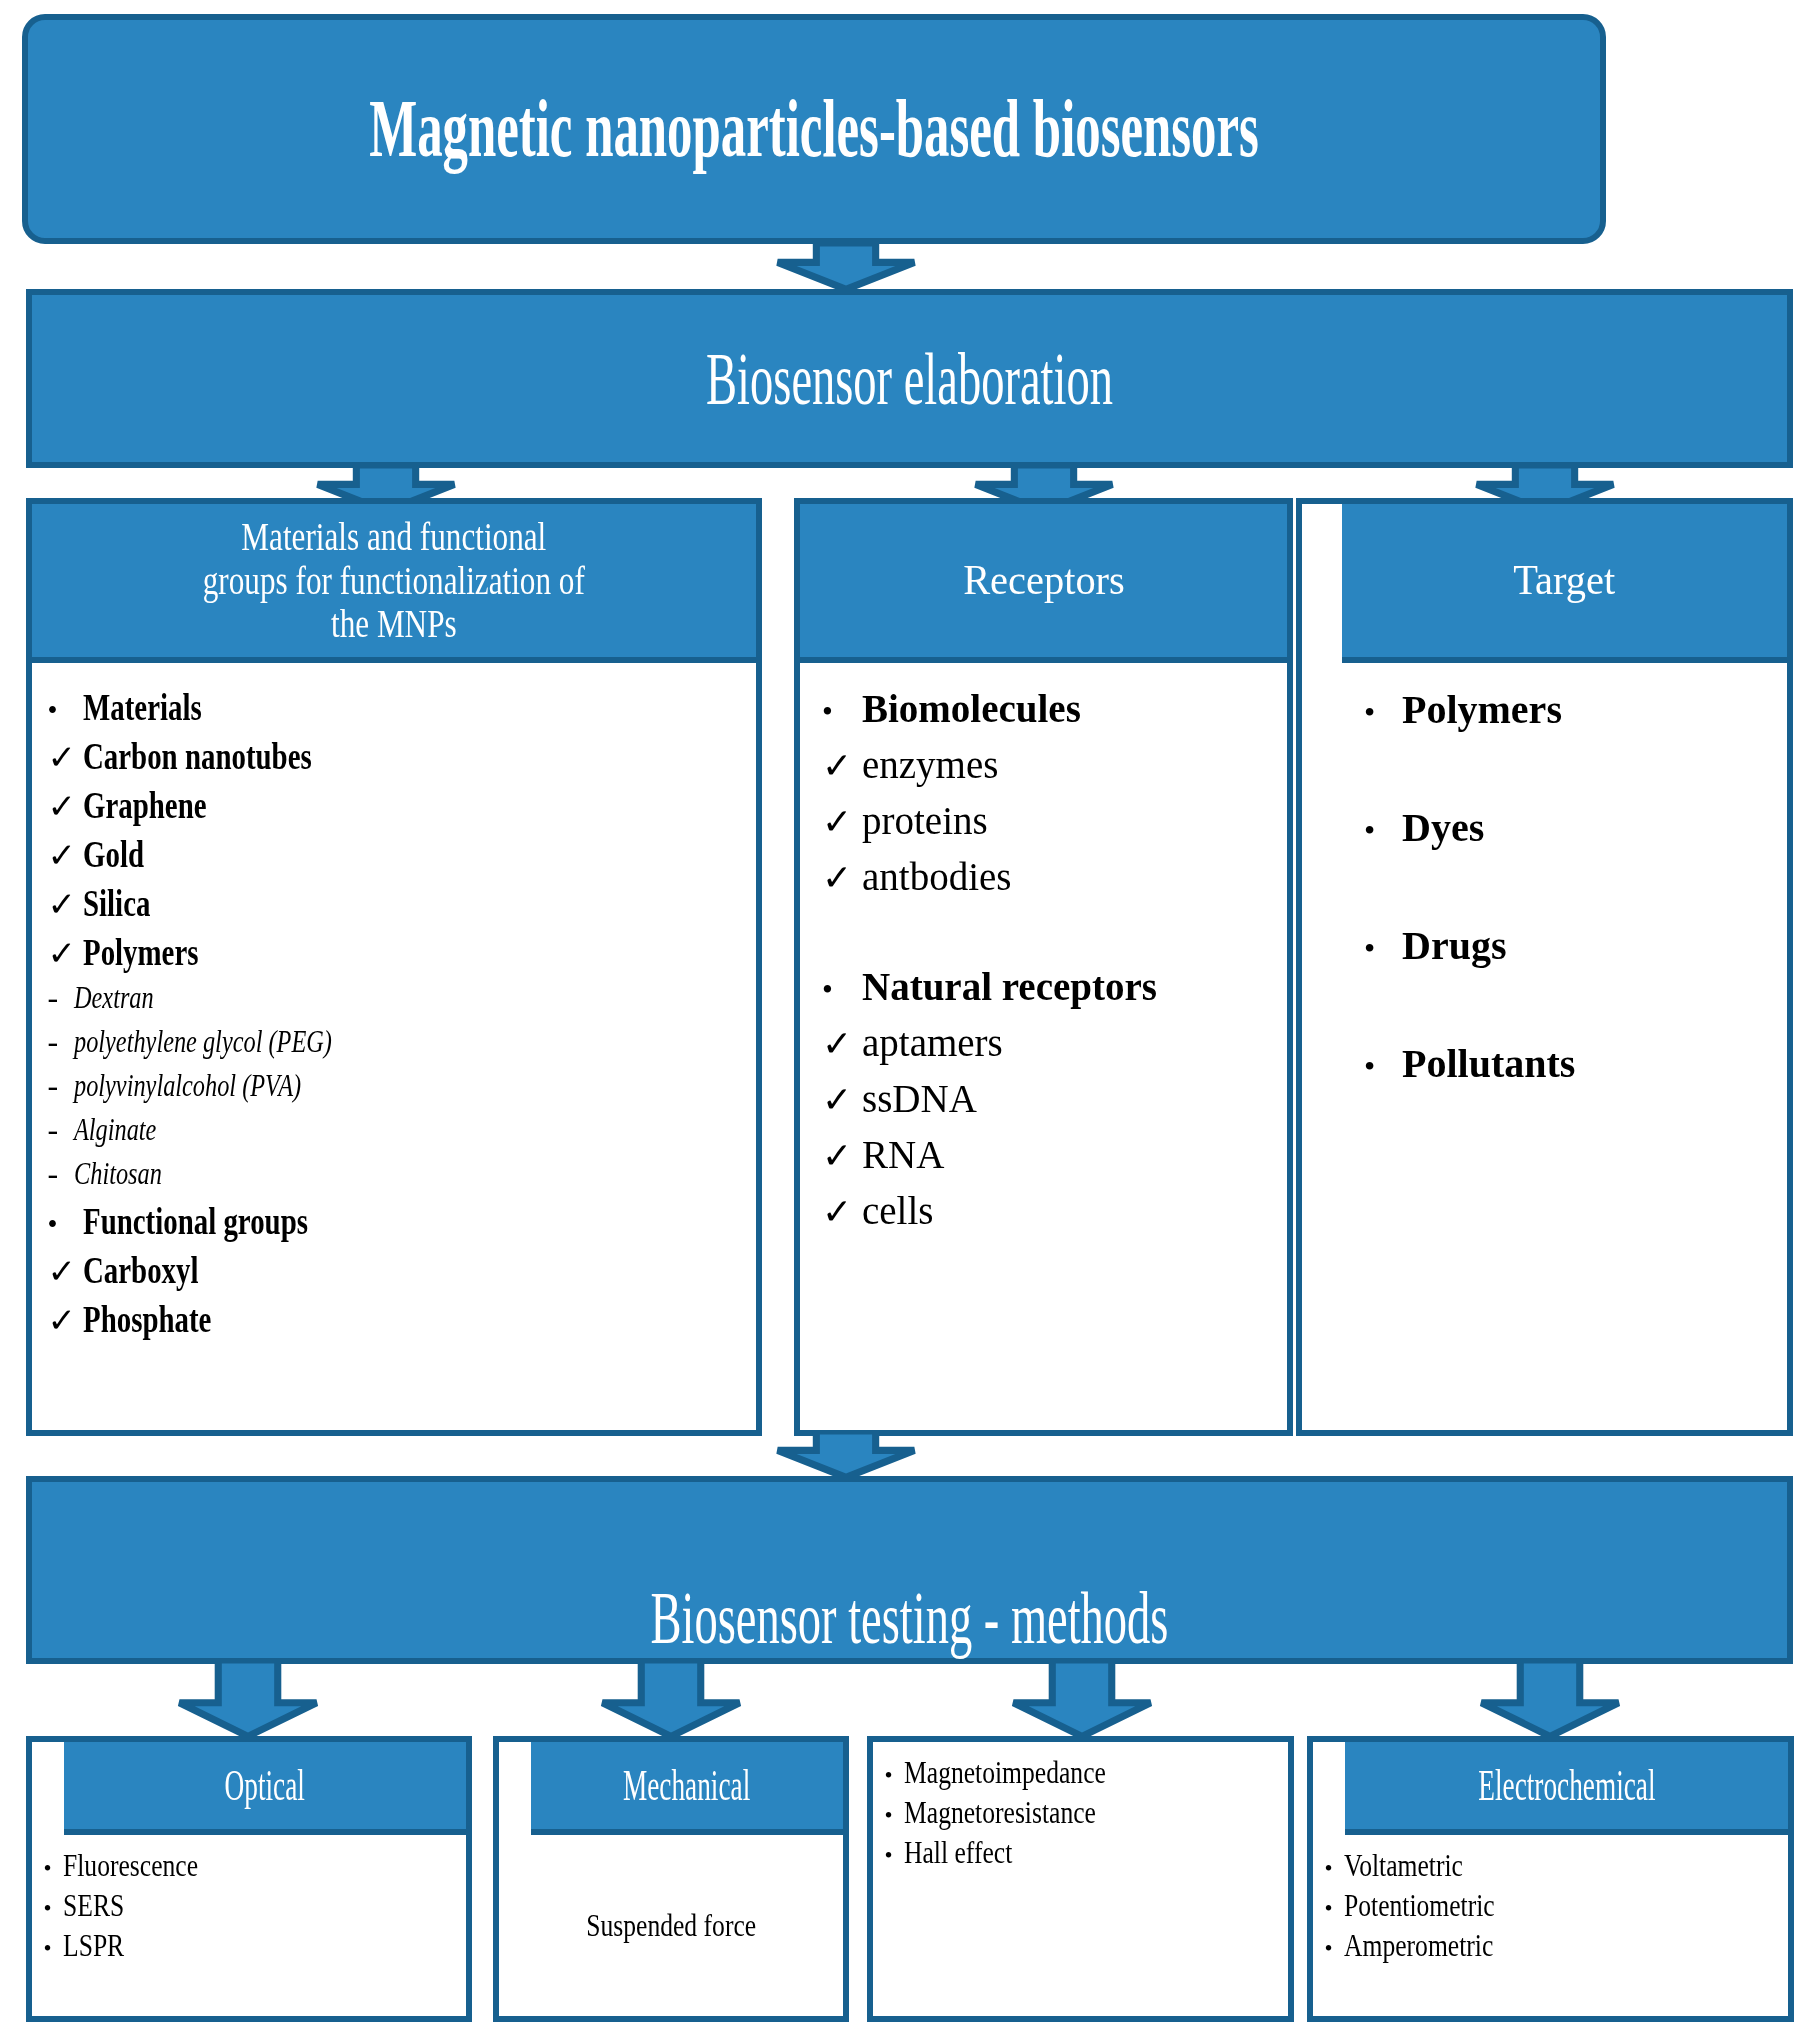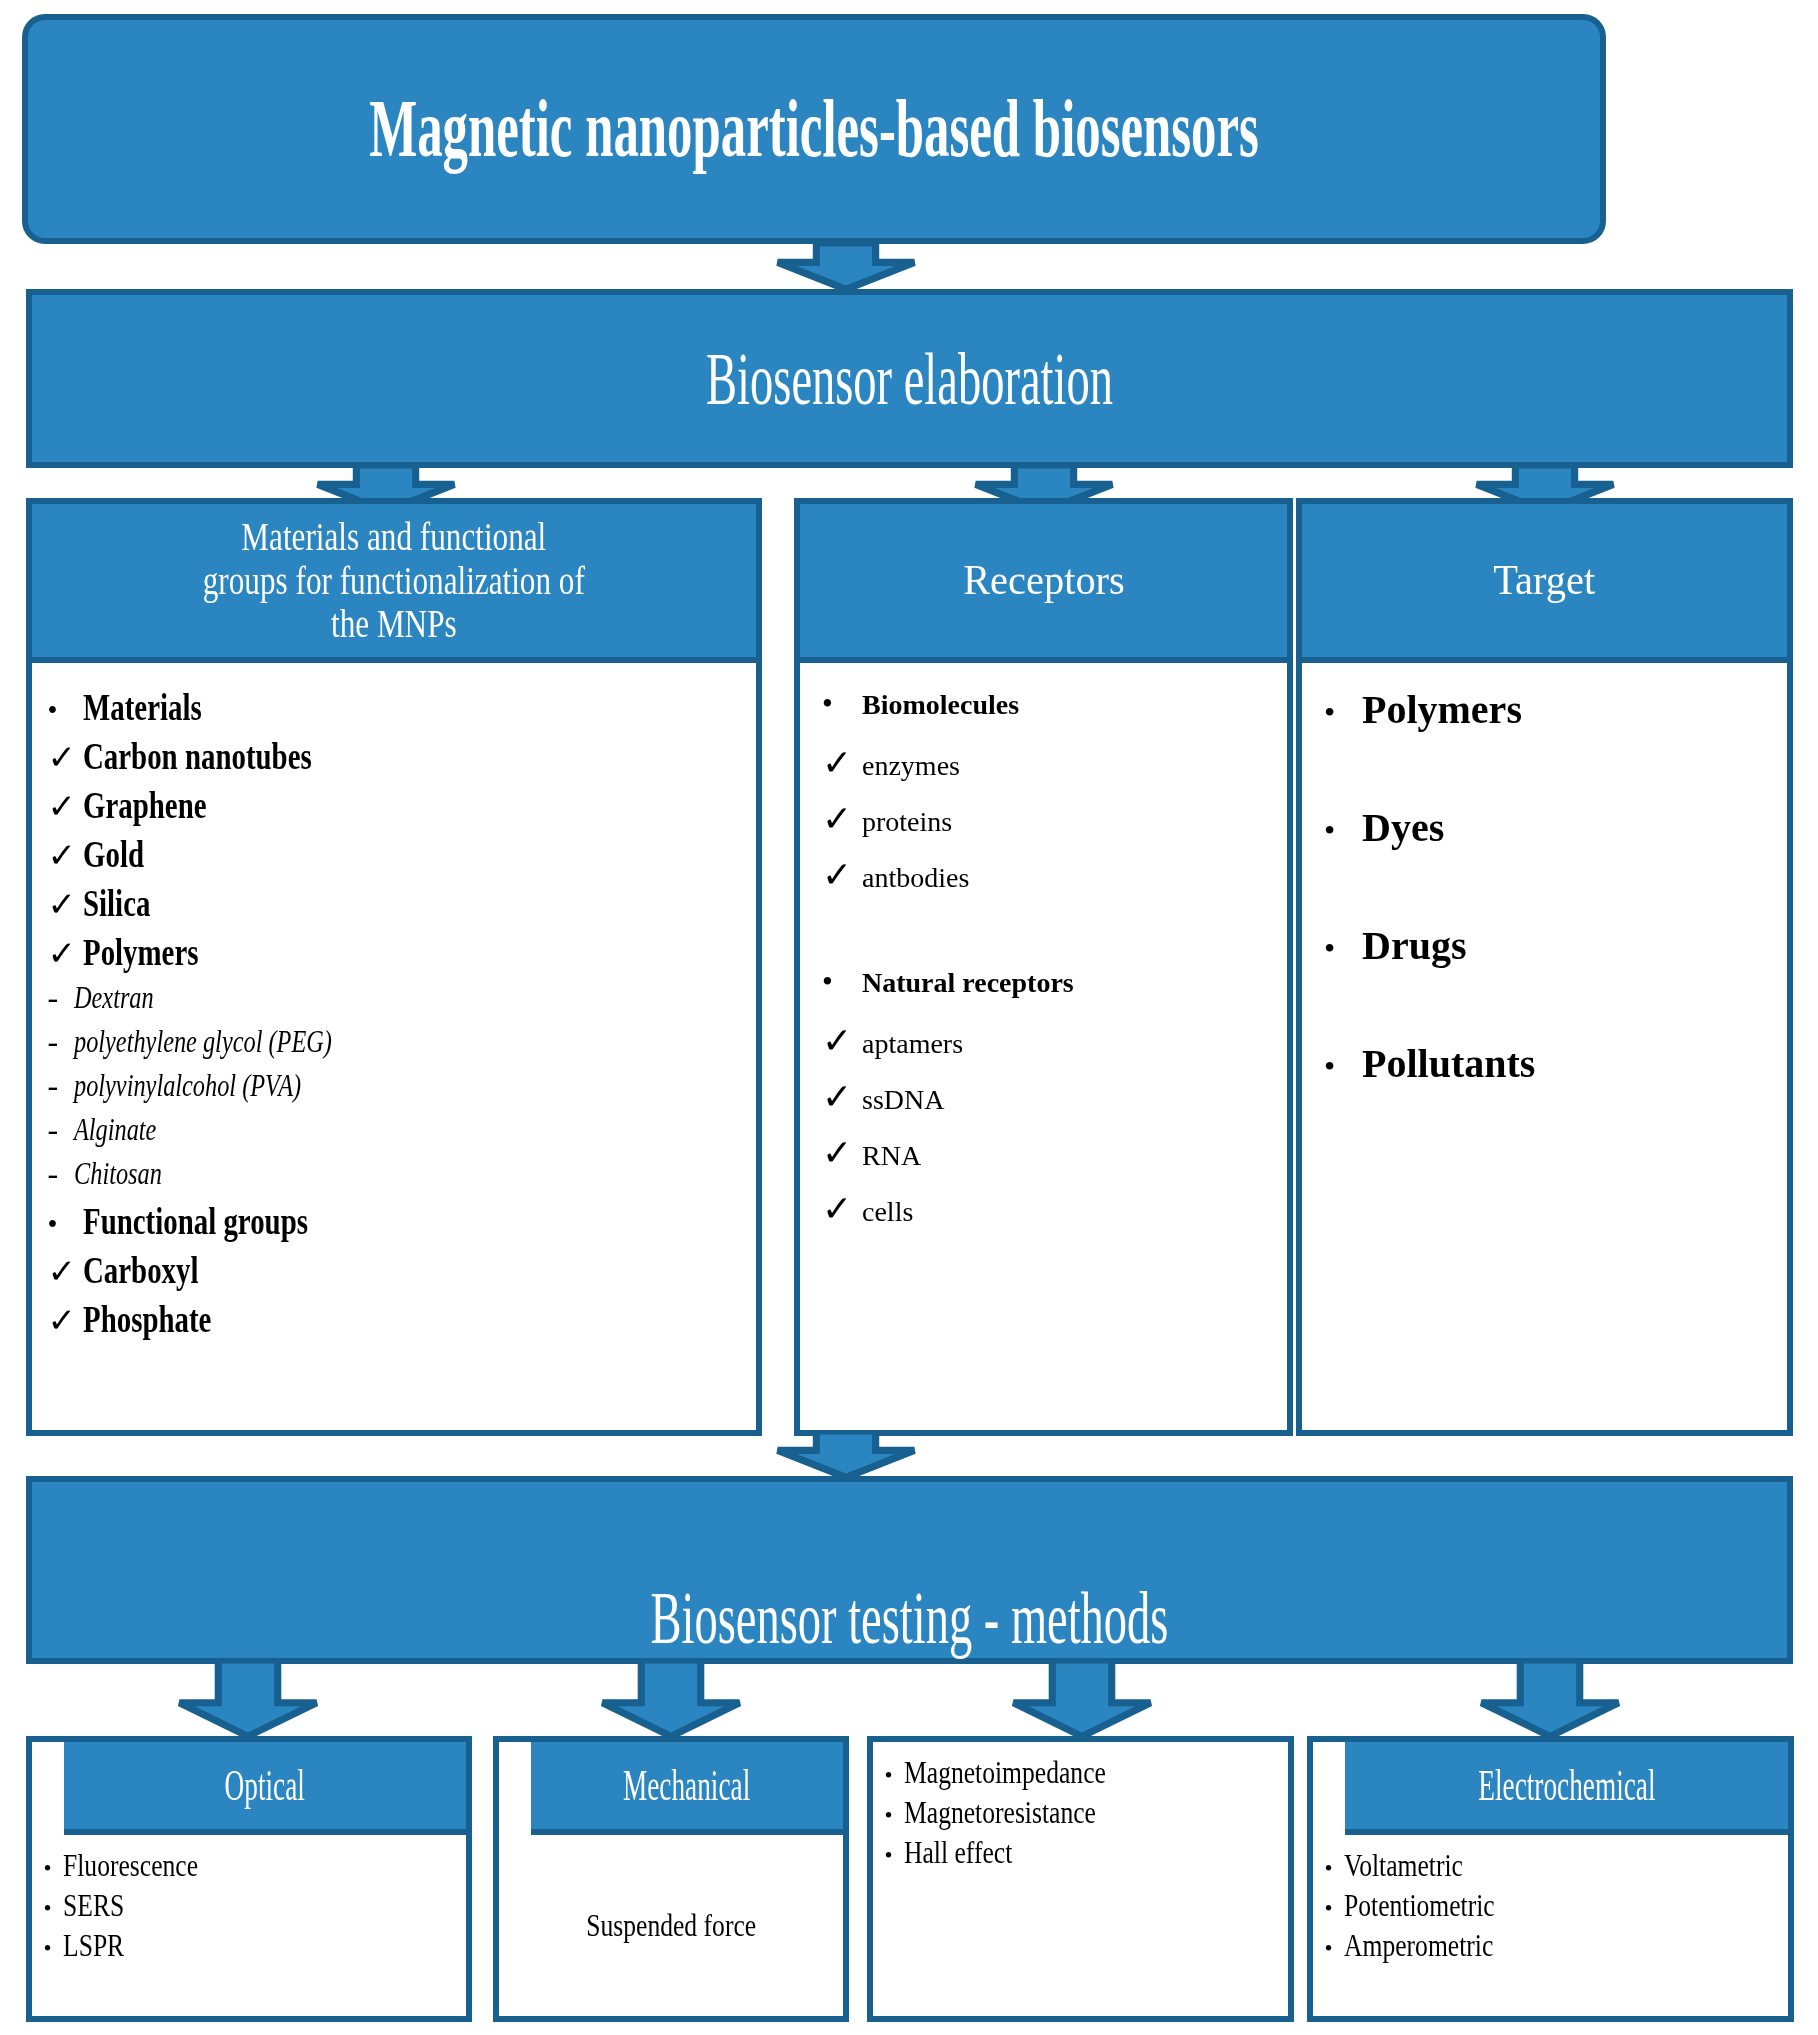--- a/index.html
+++ b/index.html
@@ -83,21 +83,21 @@
   }
   .col-body {
     flex: 1 1 auto;
     background: #ffffff;
     box-sizing: border-box;
     overflow: hidden;
   }
 
   #col-materials { left: 26px;   top: 498px; width: 736px; height: 938px; }
   #col-receptors { left: 794px; top: 498px; width: 499px;  height: 938px; }
-  #col-target    { left: 1296px; top: 498px; width: 497px;  height: 938px; }
+  #col-target    { left: 1296px; top: 498px; width: 497px;  height: 938px; padding-left: 40px; }
 
   #col-materials .col-head { height: 159px; }
   #col-materials .col-head .htxt { font-size: 39px; }
   #col-receptors .col-head { height: 159px; }
   #col-receptors .col-head .htxt { font-size: 43px; transform: scaleX(0.94); }
   #col-target .col-head { height: 159px; }
   #col-target .col-head .htxt { font-size: 43px; transform: scaleX(0.94); }
 
   
   ul.plain { list-style: none; margin: 0; padding: 0; }
@@ -125,21 +125,21 @@
   #col-materials .li.bullet .mark { font-size: 28.5px; }
   #col-materials .li.sub   .txt { font-weight: normal; font-style: italic; font-size: 32px; }
   #col-materials .li.sub   .mark { font-size: 32px; width: 26px; font-style: italic; }
   #col-materials .li.sub { height: 44px; }
   #col-materials .li.check .mark { font-size: 34px; }
 
   
   #col-receptors .col-body { padding: 23px 0 0 22px; }
   #col-receptors .li { height: 56px; }
   #col-receptors .li .mark { width: 40px; font-size: 36px; }
-  #col-receptors .li .txt  { font-size: 28px; }
+  #col-receptors .li .txt  { font-size: 39px; }
   #col-receptors .li.head  .txt { font-weight: bold; }
   #col-receptors .li.head .mark { font-size: 31px; }
   #col-receptors .spacer { height: 54px; }
 
   
   #col-target .col-body { padding: 23px 0 0 22px; }
   #col-target .li { height: 118px; }
   #col-target .li .mark { width: 38px; font-size: 32px; }
   #col-target .li .txt  { font-size: 40px; font-weight: bold; }
 

